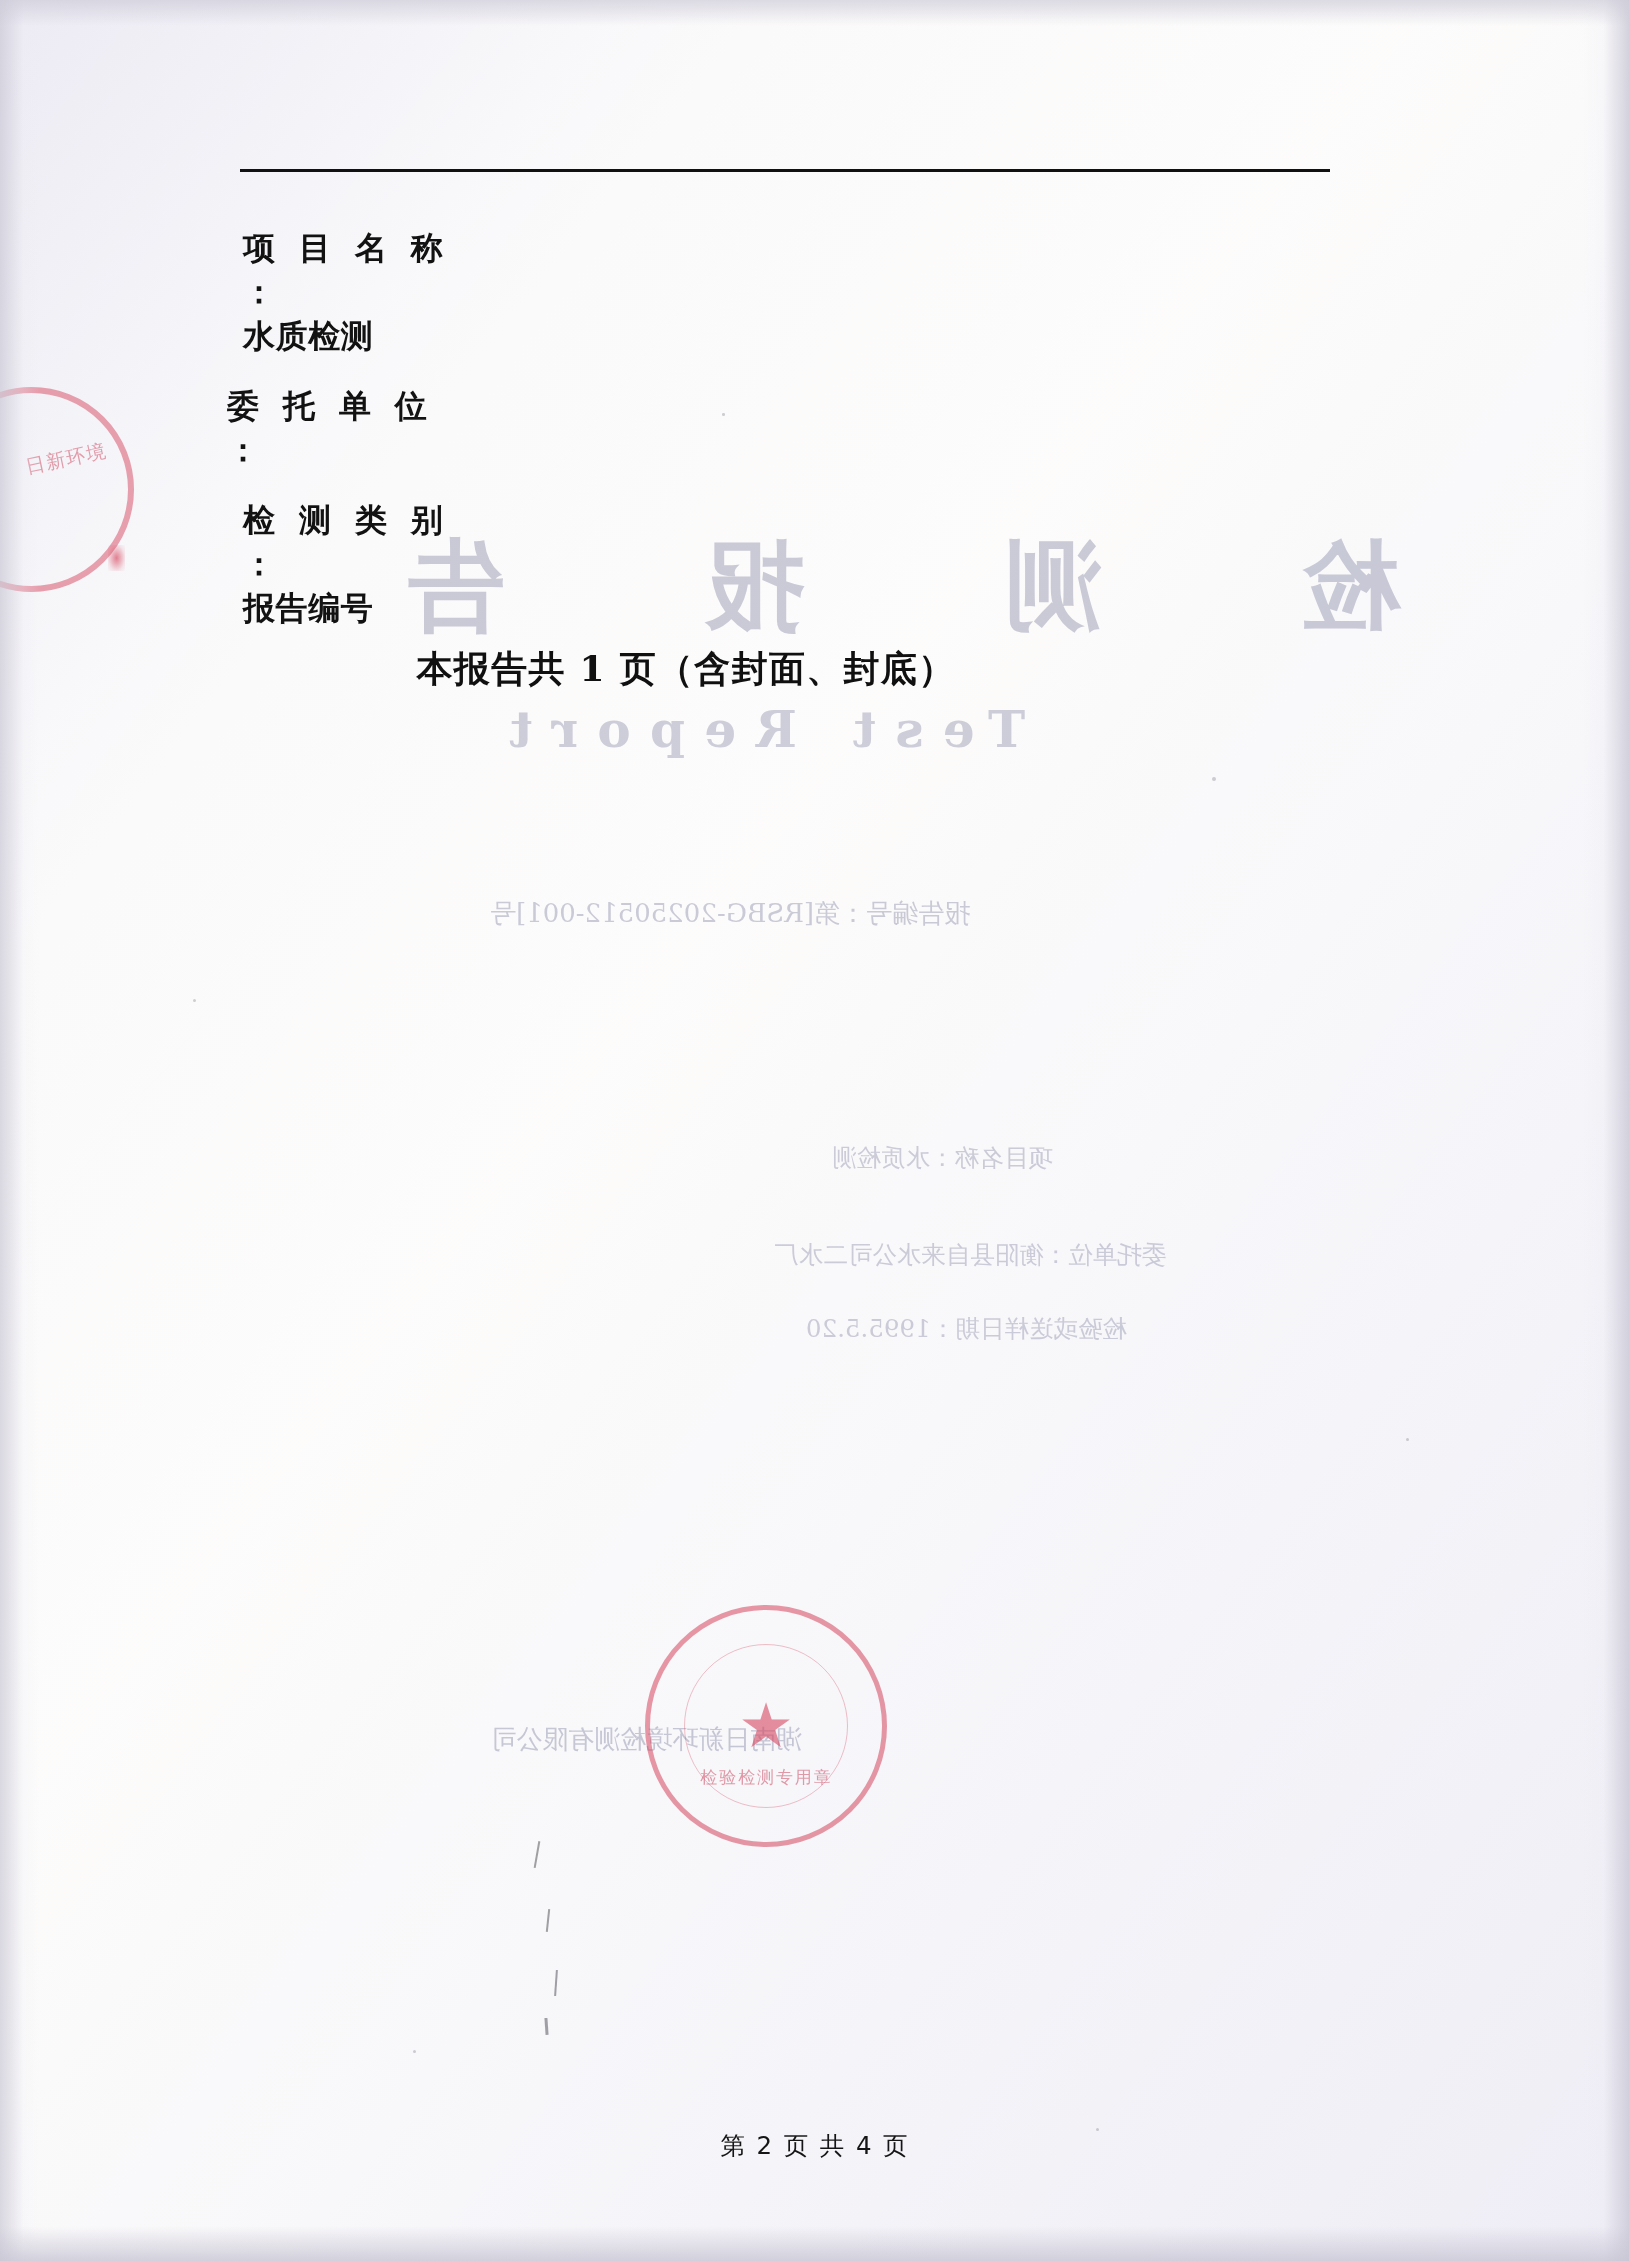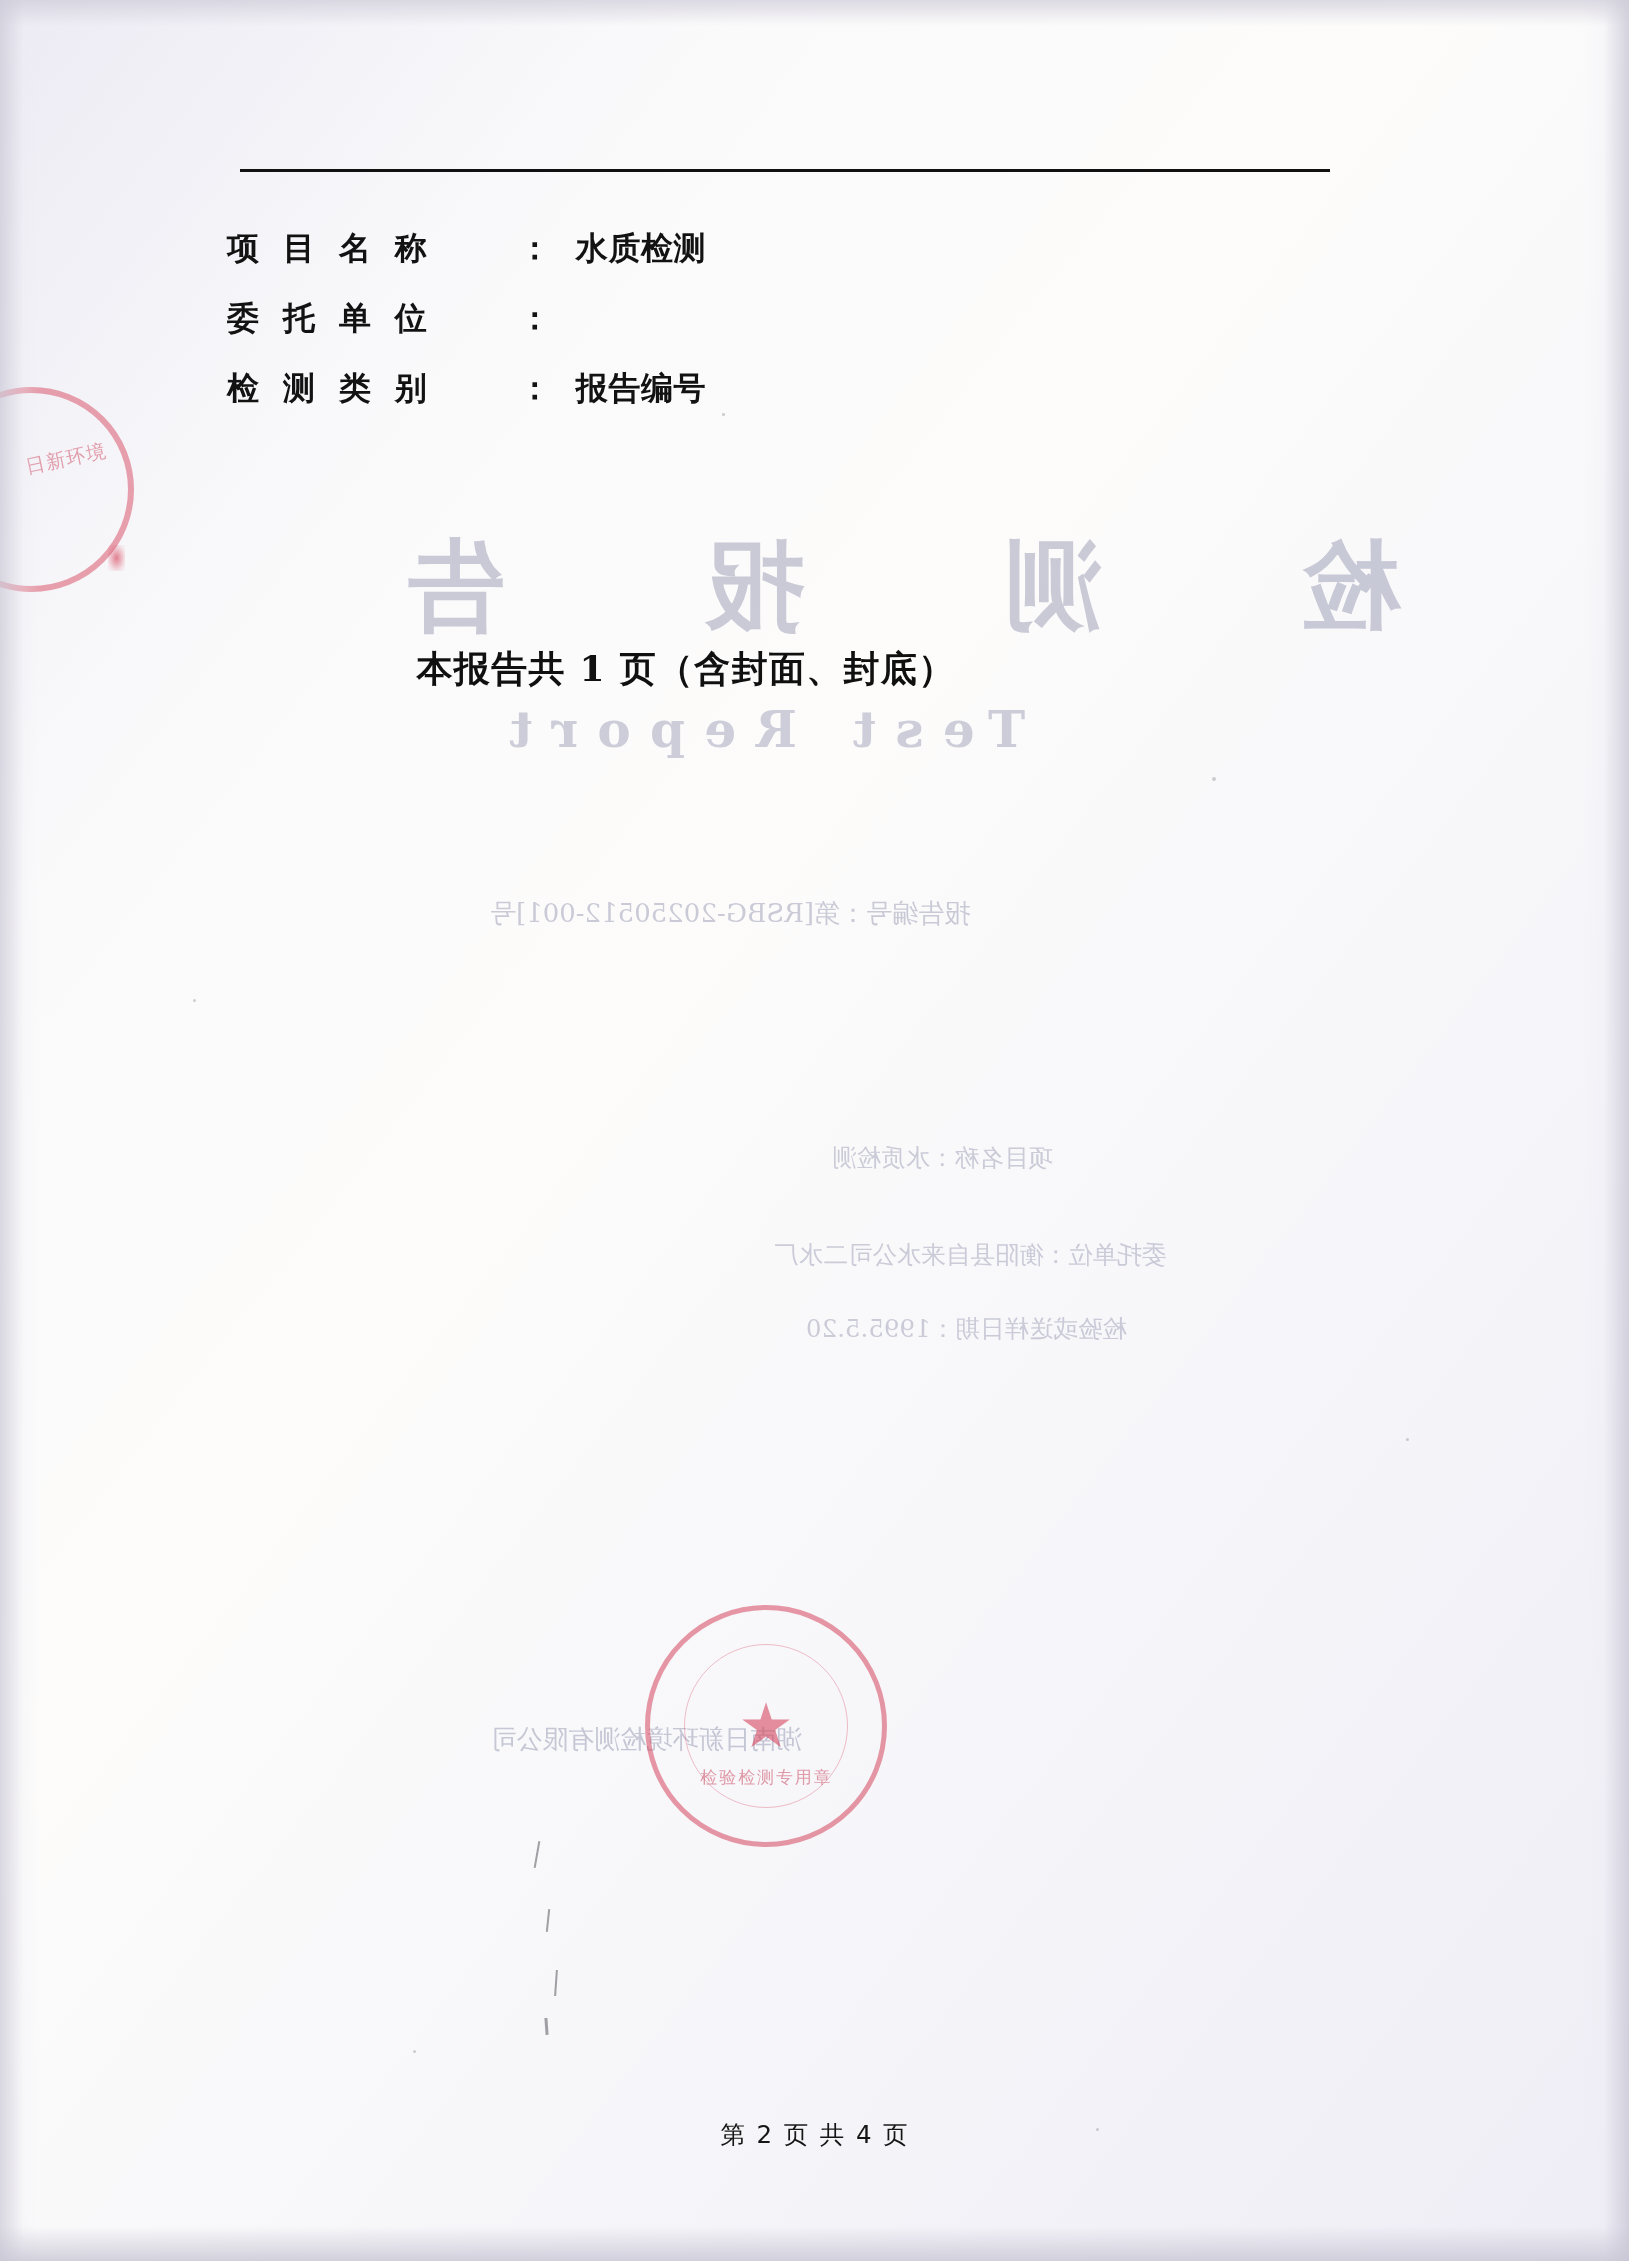--- a/index.html
+++ b/index.html
@@ -79,20 +79,21 @@
     width: 1096px;
   }
   .field-row {
     display: flex;
     align-items: baseline;
     margin-bottom: 26px;
     font-size: 32px;
     color: #121212;
     font-family: "DejaVu Sans", "Liberation Sans", sans-serif;
     font-weight: 700;
+    flex-direction: column;
   }
   .field-label {
     width: 297px;
     letter-spacing: 6.4px;
     white-space: nowrap;
   }
   .field-colon {
     margin-left: -5.2px;
     margin-right: 9px;
   }
@@ -253,21 +254,21 @@
   }
   .pm1 { left: 536px; top: 1841px; width: 1.9px; height: 27px; transform: rotate(10deg); }
   .pm2 { left: 547px; top: 1909px; width: 1.9px; height: 23px; transform: rotate(6deg); }
   .pm3 { left: 555px; top: 1970px; width: 1.9px; height: 26px; transform: rotate(4deg); }
   .pm4 { left: 545px; top: 2018px; width: 2.6px; height: 17px; transform: rotate(-4deg); }
 
   
   .footer {
     position: absolute;
     left: 0;
-    bottom: 110px;
+    bottom: 99px;
     width: 1630px;
     text-align: center;
     font-size: 24.5px;
     color: #151515;
     letter-spacing: 1.9px;
     font-family: "DejaVu Sans", "Liberation Sans", sans-serif;
   }
 
   
   .speck { position:absolute; background: rgba(120,120,135,0.35); border-radius:50%; pointer-events:none; }

